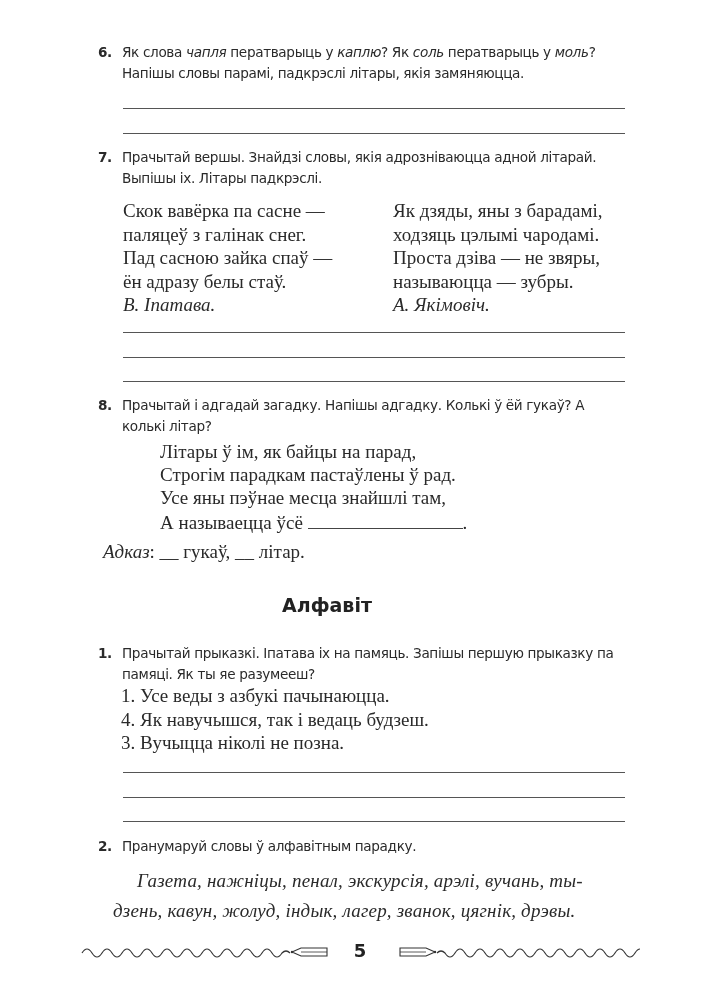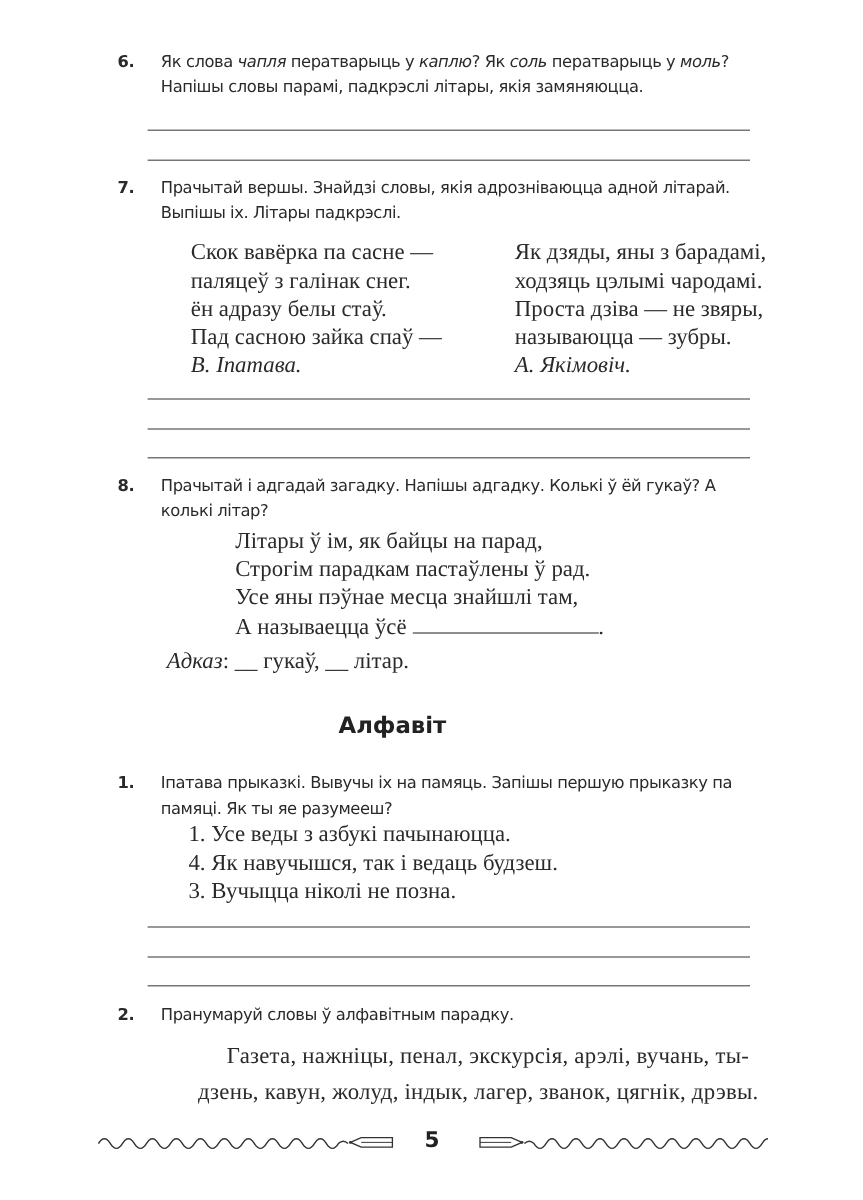--- a/index.html
+++ b/index.html
@@ -1,22 +1,22 @@
 <!DOCTYPE html>
 <html><head>
 <meta charset="utf-8">
 <style>
   html, body { margin: 0; padding: 0; background: #ffffff; }
   body { width: 719px; height: 1000px; position: relative; overflow: hidden; color: #222; }
   .task { position: absolute; left: 98px; width: 530px; font-family: "DejaVu Sans", sans-serif; font-size: 13.6px; line-height: 21px; color: #2a2a2a; letter-spacing: -0.35px; }
   .task .num { position: absolute; left: 0; top: 0; font-weight: bold; }
-  .task .txt { margin-left: 36px; display: block; }
+  .task .txt { margin-left: 24px; display: block; }
   .task .txt i { font-style: italic; }
   .rule { position: absolute; left: 123px; width: 502px; height: 0; border-top: 1.3px solid #555; }
-  .poem { position: absolute; font-family: "Liberation Serif", serif; font-size: 19px; line-height: 23.5px; color: #2a2a2a; margin-left: 36px; }
+  .poem { position: absolute; font-family: "Liberation Serif", serif; font-size: 19px; line-height: 23.5px; color: #2a2a2a; }
   .poem div { white-space: nowrap; }
   .author { font-style: italic; text-align: left; }
   .heading { position: absolute; left: 0; width: 654px; top: 594px; text-align: center; font-family: "DejaVu Sans", sans-serif; font-weight: bold; font-size: 19px; color: #222; }
   .footer { position: absolute; top: 928px; left: 80px; width: 560px; height: 40px; }
 </style>
 </head>
 <body>
 
 <div class="task" style="top:42px;">
   <span class="num">6.</span>
@@ -26,22 +26,22 @@
 <div class="rule" style="top:133px;"></div>
 
 <div class="task" style="top:147px;">
   <span class="num">7.</span>
   <span class="txt">Прачытай вершы. Знайдзі словы, якія адрозніваюцца адной літарай. Выпішы іх. Літары падкрэслі.</span>
 </div>
 
 <div class="poem" style="left:123px; top:199px; width:215px;">
   <div>Скок вавёрка па сасне —</div>
   <div>паляцеў з галінак снег.</div>
+  <div>Пад сасною зайка спаў —</div>
   <div>ён адразу белы стаў.</div>
-  <div>Пад сасною зайка спаў —</div>
   <div class="author">В. Іпатава.</div>
 </div>
 <div class="poem" style="left:393px; top:199px; width:232px;">
   <div>Як дзяды, яны з барадамі,</div>
   <div>ходзяць цэлымі чародамі.</div>
   <div>Проста дзіва — не звяры,</div>
   <div>называюцца — зубры.</div>
   <div class="author">А. Якімовіч.</div>
 </div>
 <div class="rule" style="top:332px;"></div>
@@ -59,36 +59,36 @@
   <div style="margin-top:2px;"><span>А называецца ўсё</span> <span style="display:inline-block; width:155px; border-bottom:1.3px solid #444; height:14px; vertical-align:baseline;"></span><span>.</span></div>
 </div>
 <div class="poem" style="left:103px; top:540px;">
   <div><i>Адказ</i><span>: __ гукаў, __ літар.</span></div>
 </div>
 
 <div class="heading">Алфавіт</div>
 
 <div class="task" style="top:643px;">
   <span class="num">1.</span>
-  <span class="txt">Іпатава прыказкі. Вывучы іх на памяць. Запішы першую прыказку па памяці. Як ты яе разумееш?</span>
+  <span class="txt">Прачытай прыказкі. Іпатава іх на памяць. Запішы першую прыказку па памяці. Як ты яе разумееш?</span>
 </div>
 <div class="poem" style="left:121px; top:684px;">
   <div>1. Усе веды з азбукі пачынаюцца.</div>
   <div>4. Як навучышся, так і ведаць будзеш.</div>
   <div>3. Вучыцца ніколі не позна.</div>
 </div>
 <div class="rule" style="top:772px;"></div>
 <div class="rule" style="top:797px;"></div>
 <div class="rule" style="top:821px;"></div>
 
 <div class="task" style="top:836px;">
   <span class="num">2.</span>
   <span class="txt">Пранумаруй словы ў алфавітным парадку.</span>
 </div>
-<div class="poem" style="left:129px; top:866px; width:505px; line-height:30px;">
+<div class="poem" style="left:113px; top:866px; width:505px; line-height:30px;font-style:italic;">
   <div style="text-indent:24px; letter-spacing:0.2px;">Газета, нажніцы, пенал, экскурсія, арэлі, вучань, ты-</div>
   <div style="letter-spacing:0.2px;">дзень, кавун, жолуд, індык, лагер, званок, цягнік, дрэвы.</div>
 </div>
 
 <div class="footer">
   <svg width="560" height="40" viewBox="0 0 560 40">
     <path d="M2,25 q5,-8 10,0 q5,8 10,0 q5,-8 10,0 q5,8 10,0 q5,-8 10,0 q5,8 10,0 q5,-8 10,0 q5,8 10,0 q5,-8 10,0 q5,8 10,0 q5,-8 10,0 q5,8 10,0 q5,-8 10,0 q5,8 10,0 q5,-8 10,0 q5,8 10,0 q5,-8 10,0 q5,8 10,0 q5,-8 10,0 q5,8 10,0 q4,-4 8,0" fill="none" stroke="#333" stroke-width="1.2"></path>
     <g>
       <path d="M212,24 l9,-4 h26 v8 h-26 z" fill="#fff" stroke="#333" stroke-width="1.1"></path>
       <line x1="221" y1="24" x2="247" y2="24" stroke="#333" stroke-width="0.8"></line>

